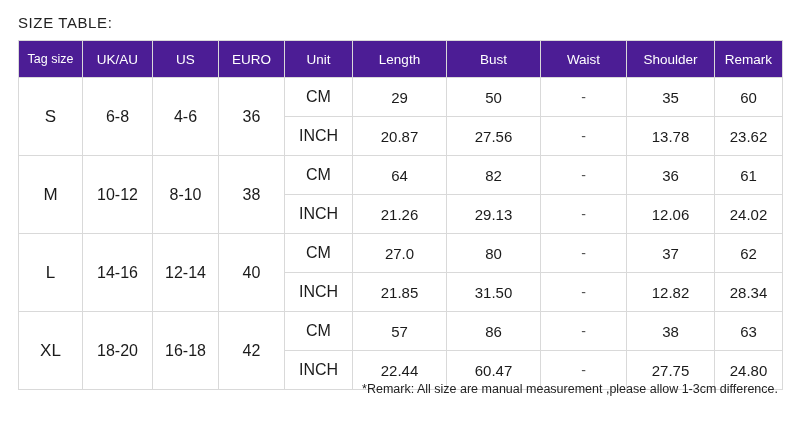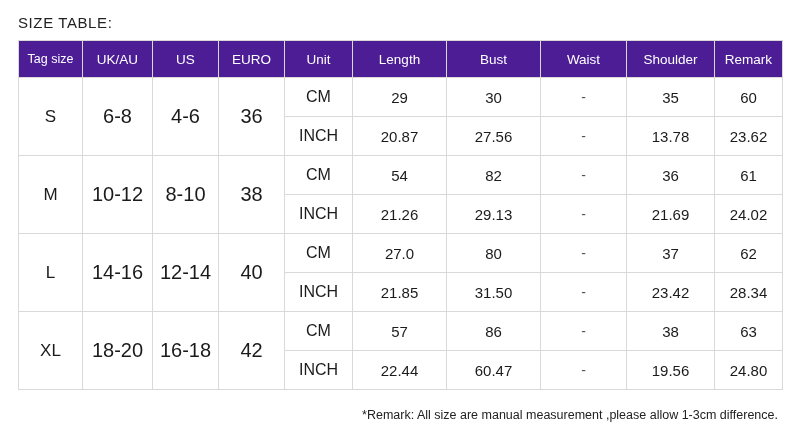--- a/index.html
+++ b/index.html
@@ -59,33 +59,33 @@
   tbody td {
     height: 38px;
     font-size: 15px;
     color: #1b1b1b;
     background: #ffffff;
   }
   td.tag-cell {
     font-size: 17px;
   }
   td.region-cell {
-    font-size: 20px;
+    font-size: 16px;
   }
   td.unit-cell {
     font-size: 16px;
   }
   td.dash-cell {
     color: #555555;
     font-size: 14px;
   }
   .remark {
     position: absolute;
     right: 18px;
-    top: 408px;
+    top: 382px;
     font-size: 12.5px;
     color: #222222;
     white-space: nowrap;
   }
   
   col.c-tag { width: 64px; }
   col.c-ukau { width: 70px; }
   col.c-us { width: 66px; }
   col.c-euro { width: 66px; }
   col.c-unit { width: 68px; }
@@ -132,94 +132,94 @@
       </thead>
       <tbody>
 
         <tr>
           <td class="tag-cell" rowspan="2">S</td>
           <td class="region-cell" rowspan="2">6-8</td>
           <td class="region-cell" rowspan="2">4-6</td>
           <td class="region-cell" rowspan="2">36</td>
           <td class="unit-cell">CM</td>
           <td>29</td>
-          <td>30</td>
+          <td>50</td>
           <td class="dash-cell">-</td>
           <td>35</td>
           <td>60</td>
         </tr>
         <tr>
           <td class="unit-cell">INCH</td>
           <td>20.87</td>
           <td>27.56</td>
           <td class="dash-cell">-</td>
           <td>13.78</td>
           <td>23.62</td>
         </tr>
 
         <tr>
           <td class="tag-cell" rowspan="2">M</td>
           <td class="region-cell" rowspan="2">10-12</td>
           <td class="region-cell" rowspan="2">8-10</td>
           <td class="region-cell" rowspan="2">38</td>
           <td class="unit-cell">CM</td>
-          <td>54</td>
+          <td>64</td>
           <td>82</td>
           <td class="dash-cell">-</td>
           <td>36</td>
           <td>61</td>
         </tr>
         <tr>
           <td class="unit-cell">INCH</td>
           <td>21.26</td>
           <td>29.13</td>
           <td class="dash-cell">-</td>
-          <td>21.69</td>
+          <td>12.06</td>
           <td>24.02</td>
         </tr>
 
         <tr>
           <td class="tag-cell" rowspan="2">L</td>
           <td class="region-cell" rowspan="2">14-16</td>
           <td class="region-cell" rowspan="2">12-14</td>
           <td class="region-cell" rowspan="2">40</td>
           <td class="unit-cell">CM</td>
           <td>27.0</td>
           <td>80</td>
           <td class="dash-cell">-</td>
           <td>37</td>
           <td>62</td>
         </tr>
         <tr>
           <td class="unit-cell">INCH</td>
           <td>21.85</td>
           <td>31.50</td>
           <td class="dash-cell">-</td>
-          <td>23.42</td>
+          <td>12.82</td>
           <td>28.34</td>
         </tr>
 
         <tr>
           <td class="tag-cell" rowspan="2">XL</td>
           <td class="region-cell" rowspan="2">18-20</td>
           <td class="region-cell" rowspan="2">16-18</td>
           <td class="region-cell" rowspan="2">42</td>
           <td class="unit-cell">CM</td>
           <td>57</td>
           <td>86</td>
           <td class="dash-cell">-</td>
           <td>38</td>
           <td>63</td>
         </tr>
         <tr>
           <td class="unit-cell">INCH</td>
           <td>22.44</td>
           <td>60.47</td>
           <td class="dash-cell">-</td>
-          <td>19.56</td>
+          <td>27.75</td>
           <td>24.80</td>
         </tr>
       </tbody>
     </table>
   </div>
 
   <div class="remark">*Remark: All size are manual measurement ,please allow 1-3cm difference.</div>
 
 </div>
 

